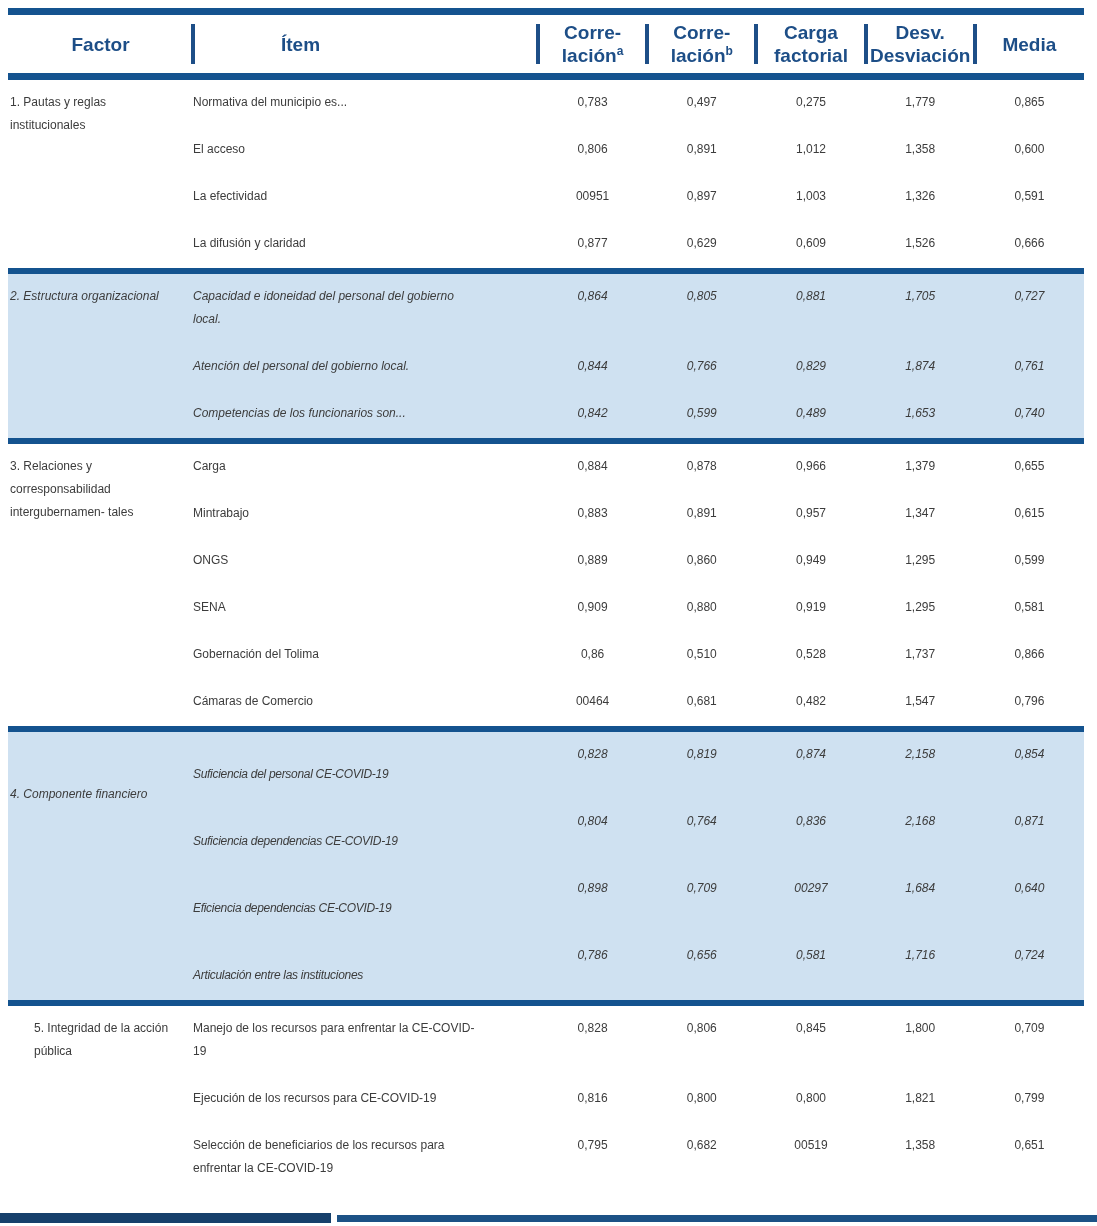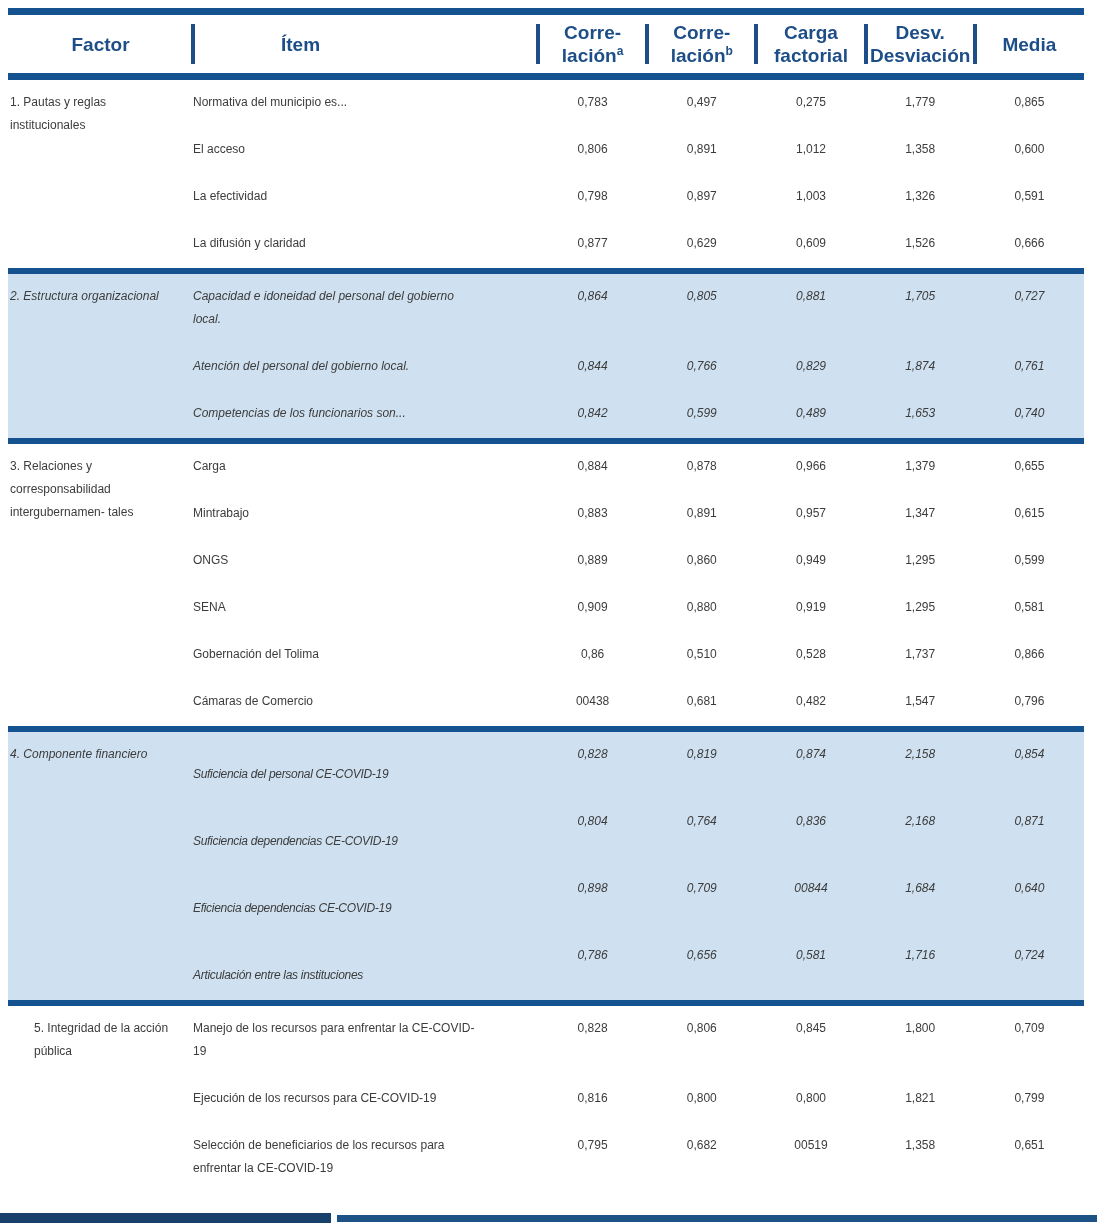--- a/index.html
+++ b/index.html
@@ -118,43 +118,43 @@
     </div>
   </div>
 
   <div class="rule"></div>
 
   <div>
       <div class="section" data-idx="0">
         <div class="factor cellpad" style="grid-area: 1 / 1 / span 4;">1. Pautas y reglas institucionales</div>
         <div class="trow"><div class="itemcell cellpad"><span class="item">Normativa del municipio es...</span></div><div class="val cellpad">0,783</div><div class="val cellpad">0,497</div><div class="val cellpad">0,275</div><div class="val cellpad">1,779</div><div class="val cellpad">0,865</div></div>
         <div class="trow"><div class="itemcell cellpad"><span class="item">El acceso</span></div><div class="val cellpad">0,806</div><div class="val cellpad">0,891</div><div class="val cellpad">1,012</div><div class="val cellpad">1,358</div><div class="val cellpad">0,600</div></div>
-        <div class="trow"><div class="itemcell cellpad"><span class="item">La efectividad</span></div><div class="val cellpad">0,798</div><div class="val cellpad">0,897</div><div class="val cellpad">1,003</div><div class="val cellpad">1,326</div><div class="val cellpad">0,591</div></div>
+        <div class="trow"><div class="itemcell cellpad"><span class="item">La efectividad</span></div><div class="val cellpad">00951</div><div class="val cellpad">0,897</div><div class="val cellpad">1,003</div><div class="val cellpad">1,326</div><div class="val cellpad">0,591</div></div>
         <div class="trow"><div class="itemcell cellpad"><span class="item">La difusión y claridad</span></div><div class="val cellpad">0,877</div><div class="val cellpad">0,629</div><div class="val cellpad">0,609</div><div class="val cellpad">1,526</div><div class="val cellpad">0,666</div></div>
       </div>
       <div class="section shaded ruled" data-idx="1">
         <div class="factor cellpad" style="grid-area: 1 / 1 / span 3;">2. Estructura organizacional</div>
         <div class="trow"><div class="itemcell cellpad"><span class="item">Capacidad e idoneidad del personal del gobierno local.</span></div><div class="val cellpad">0,864</div><div class="val cellpad">0,805</div><div class="val cellpad">0,881</div><div class="val cellpad">1,705</div><div class="val cellpad">0,727</div></div>
         <div class="trow"><div class="itemcell cellpad"><span class="item">Atención del personal del gobierno local.</span></div><div class="val cellpad">0,844</div><div class="val cellpad">0,766</div><div class="val cellpad">0,829</div><div class="val cellpad">1,874</div><div class="val cellpad">0,761</div></div>
         <div class="trow"><div class="itemcell cellpad"><span class="item">Competencias de los funcionarios son...</span></div><div class="val cellpad">0,842</div><div class="val cellpad">0,599</div><div class="val cellpad">0,489</div><div class="val cellpad">1,653</div><div class="val cellpad">0,740</div></div>
       </div>
       <div class="section ruled" data-idx="2">
         <div class="factor cellpad" style="grid-area: 1 / 1 / span 6;">3. Relaciones y corresponsabilidad intergubernamen- tales</div>
         <div class="trow"><div class="itemcell cellpad"><span class="item">Carga</span></div><div class="val cellpad">0,884</div><div class="val cellpad">0,878</div><div class="val cellpad">0,966</div><div class="val cellpad">1,379</div><div class="val cellpad">0,655</div></div>
         <div class="trow"><div class="itemcell cellpad"><span class="item">Mintrabajo</span></div><div class="val cellpad">0,883</div><div class="val cellpad">0,891</div><div class="val cellpad">0,957</div><div class="val cellpad">1,347</div><div class="val cellpad">0,615</div></div>
         <div class="trow"><div class="itemcell cellpad"><span class="item">ONGS</span></div><div class="val cellpad">0,889</div><div class="val cellpad">0,860</div><div class="val cellpad">0,949</div><div class="val cellpad">1,295</div><div class="val cellpad">0,599</div></div>
         <div class="trow"><div class="itemcell cellpad"><span class="item">SENA</span></div><div class="val cellpad">0,909</div><div class="val cellpad">0,880</div><div class="val cellpad">0,919</div><div class="val cellpad">1,295</div><div class="val cellpad">0,581</div></div>
         <div class="trow"><div class="itemcell cellpad"><span class="item">Gobernación del Tolima</span></div><div class="val cellpad">0,86</div><div class="val cellpad">0,510</div><div class="val cellpad">0,528</div><div class="val cellpad">1,737</div><div class="val cellpad">0,866</div></div>
-        <div class="trow"><div class="itemcell cellpad"><span class="item">Cámaras de Comercio</span></div><div class="val cellpad">00438</div><div class="val cellpad">0,681</div><div class="val cellpad">0,482</div><div class="val cellpad">1,547</div><div class="val cellpad">0,796</div></div>
+        <div class="trow"><div class="itemcell cellpad"><span class="item">Cámaras de Comercio</span></div><div class="val cellpad">00464</div><div class="val cellpad">0,681</div><div class="val cellpad">0,482</div><div class="val cellpad">1,547</div><div class="val cellpad">0,796</div></div>
       </div>
       <div class="section shaded ruled" data-idx="3">
-        <div class="factor cellpad" style="grid-area: 1 / 1 / span 4;">4. Componente financiero</div>
+        <div class="factor cellpad" style="grid-area: 1 / 1 / span 4; margin-top: 40px;">4. Componente financiero</div>
         <div class="trow"><div class="itemcell cellpad"><span class="item">Suficiencia del personal CE-COVID-19</span></div><div class="val cellpad">0,828</div><div class="val cellpad">0,819</div><div class="val cellpad">0,874</div><div class="val cellpad">2,158</div><div class="val cellpad">0,854</div></div>
         <div class="trow"><div class="itemcell cellpad"><span class="item">Suficiencia dependencias CE-COVID-19</span></div><div class="val cellpad">0,804</div><div class="val cellpad">0,764</div><div class="val cellpad">0,836</div><div class="val cellpad">2,168</div><div class="val cellpad">0,871</div></div>
-        <div class="trow"><div class="itemcell cellpad"><span class="item">Eficiencia dependencias CE-COVID-19</span></div><div class="val cellpad">0,898</div><div class="val cellpad">0,709</div><div class="val cellpad">00844</div><div class="val cellpad">1,684</div><div class="val cellpad">0,640</div></div>
+        <div class="trow"><div class="itemcell cellpad"><span class="item">Eficiencia dependencias CE-COVID-19</span></div><div class="val cellpad">0,898</div><div class="val cellpad">0,709</div><div class="val cellpad">00297</div><div class="val cellpad">1,684</div><div class="val cellpad">0,640</div></div>
         <div class="trow"><div class="itemcell cellpad"><span class="item">Articulación entre las instituciones</span></div><div class="val cellpad">0,786</div><div class="val cellpad">0,656</div><div class="val cellpad">0,581</div><div class="val cellpad">1,716</div><div class="val cellpad">0,724</div></div>
       </div>
       <div class="section ruled" data-idx="4">
         <div class="factor cellpad" style="grid-area: 1 / 1 / span 3; margin-left: 24px;">5. Integridad de la acción pública</div>
         <div class="trow"><div class="itemcell cellpad"><span class="item">Manejo de los recursos para enfrentar la CE-COVID-19</span></div><div class="val cellpad">0,828</div><div class="val cellpad">0,806</div><div class="val cellpad">0,845</div><div class="val cellpad">1,800</div><div class="val cellpad">0,709</div></div>
         <div class="trow"><div class="itemcell cellpad"><span class="item">Ejecución de los recursos para CE-COVID-19</span></div><div class="val cellpad">0,816</div><div class="val cellpad">0,800</div><div class="val cellpad">0,800</div><div class="val cellpad">1,821</div><div class="val cellpad">0,799</div></div>
         <div class="trow"><div class="itemcell cellpad"><span class="item">Selección de beneficiarios de los recursos para enfrentar la CE-COVID-19</span></div><div class="val cellpad">0,795</div><div class="val cellpad">0,682</div><div class="val cellpad">00519</div><div class="val cellpad">1,358</div><div class="val cellpad">0,651</div></div>
       </div>
     </div>
 

